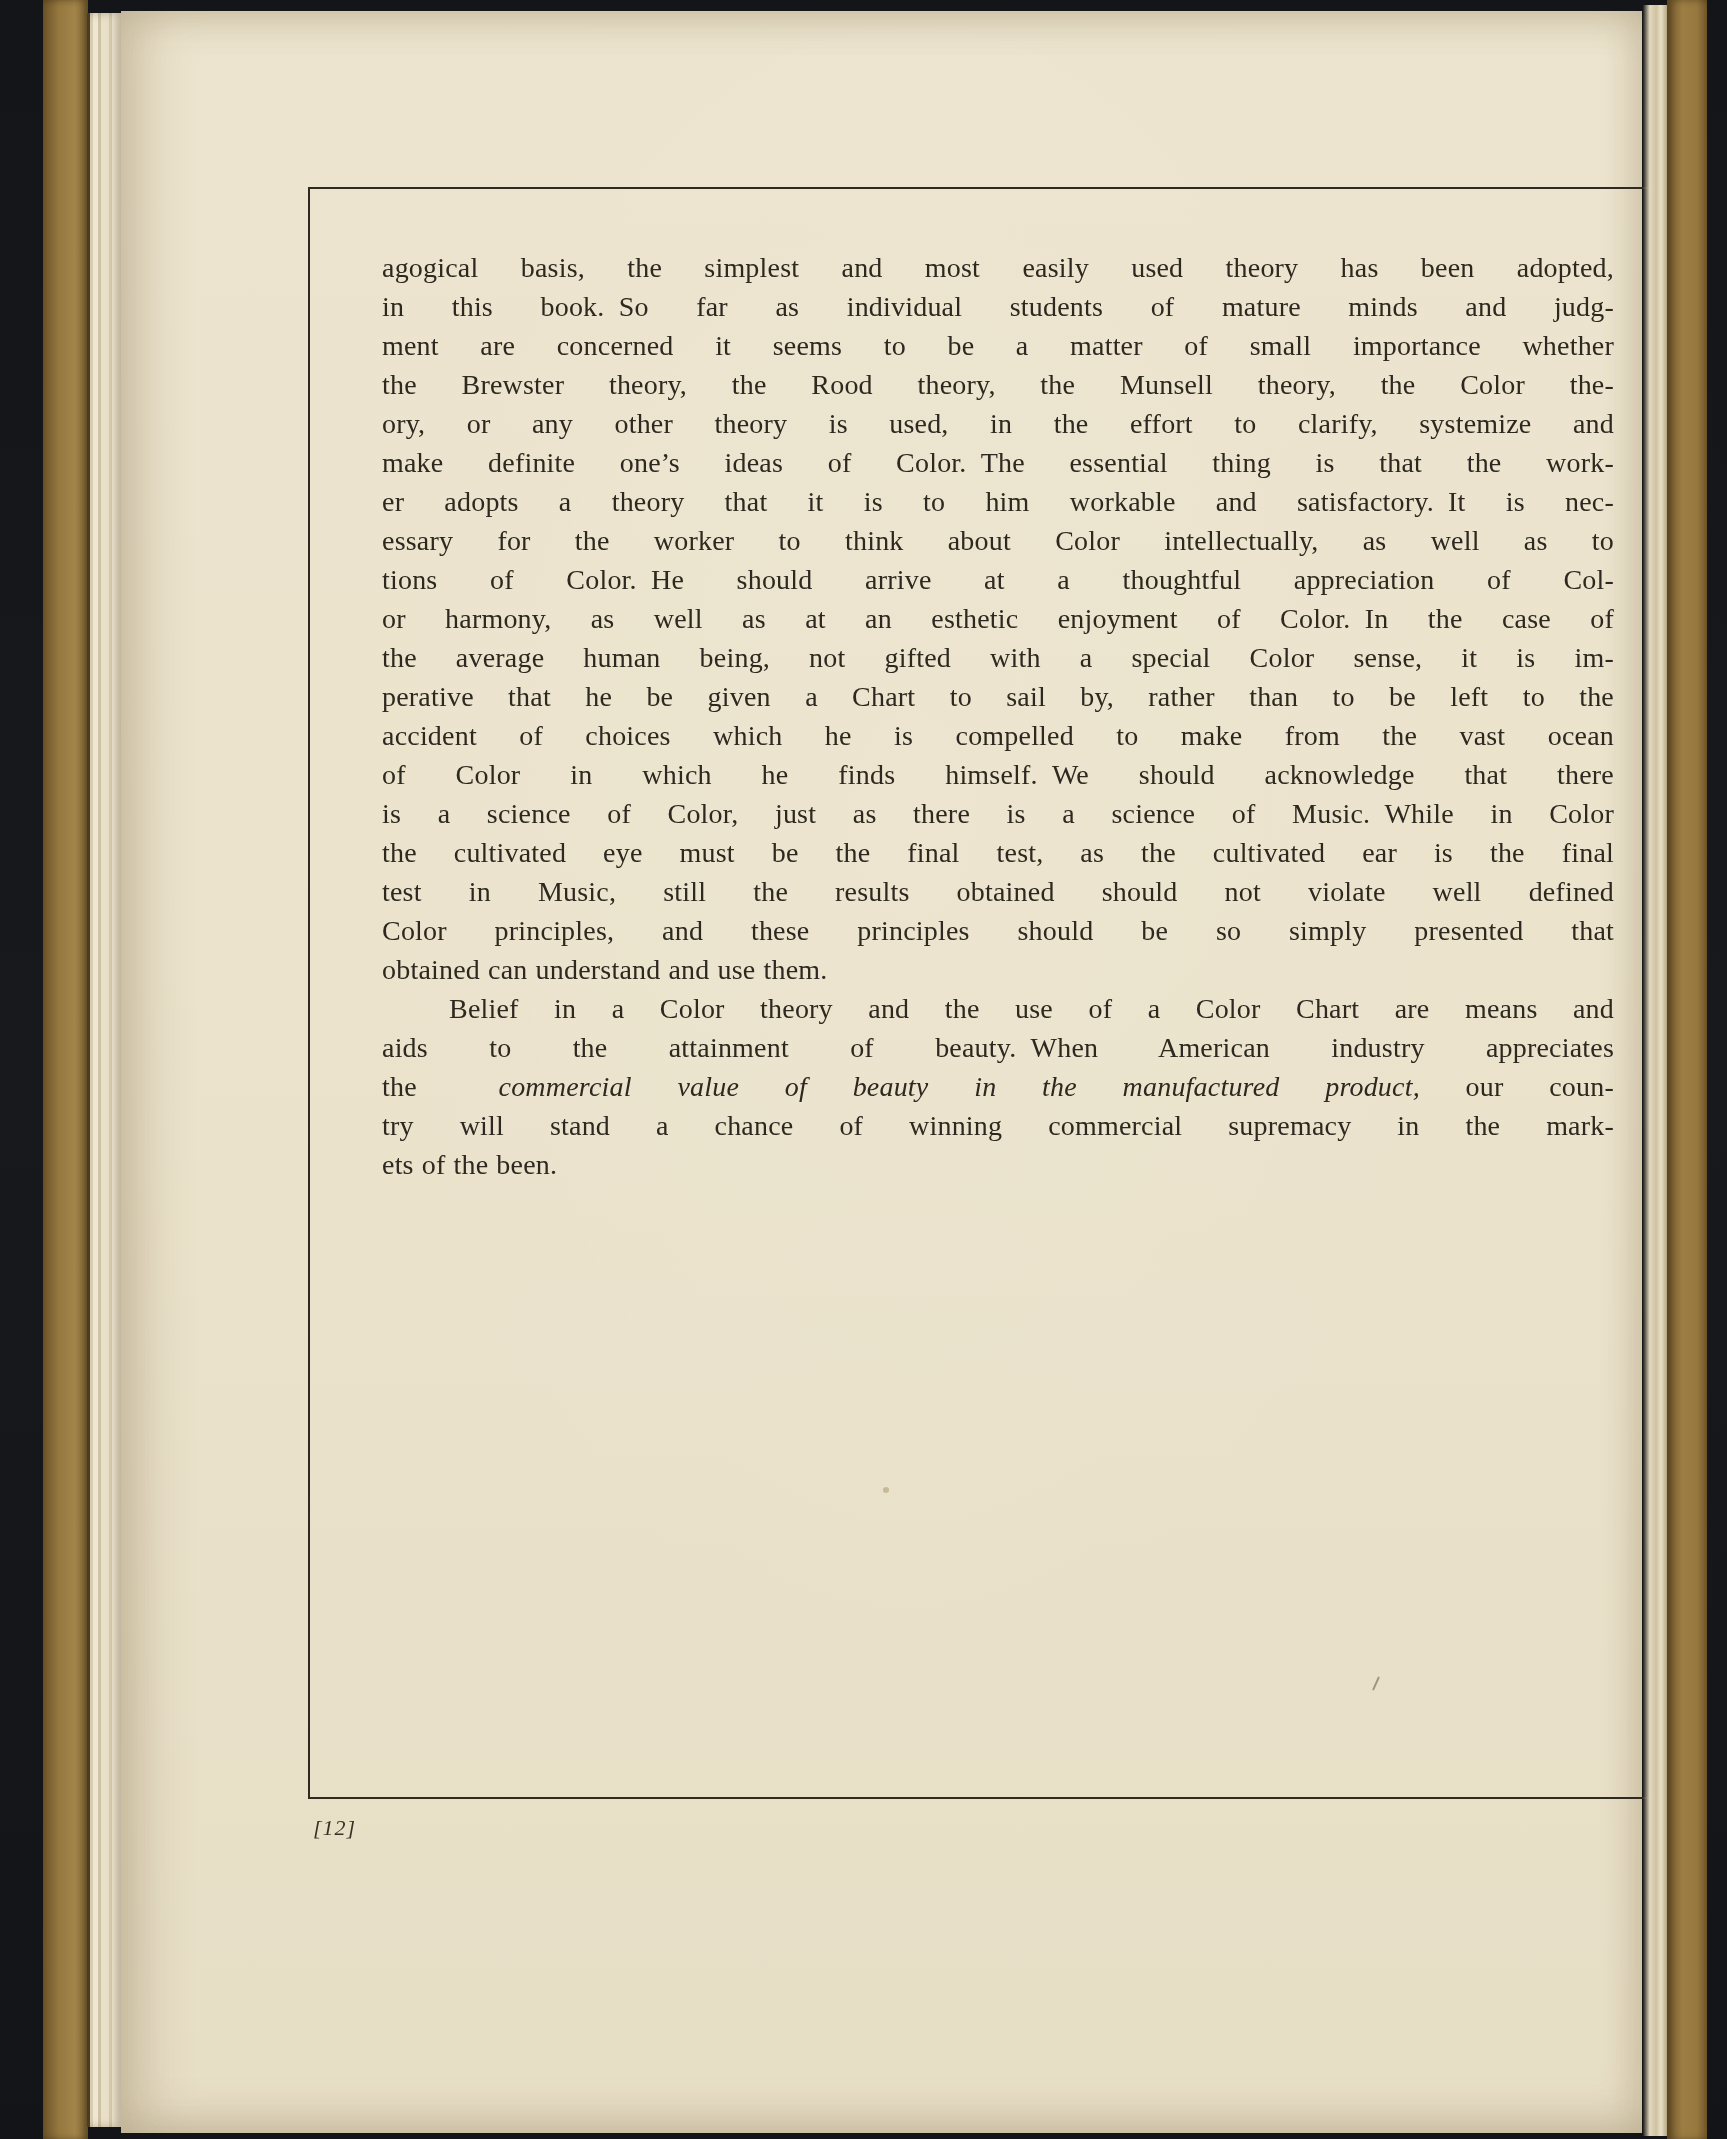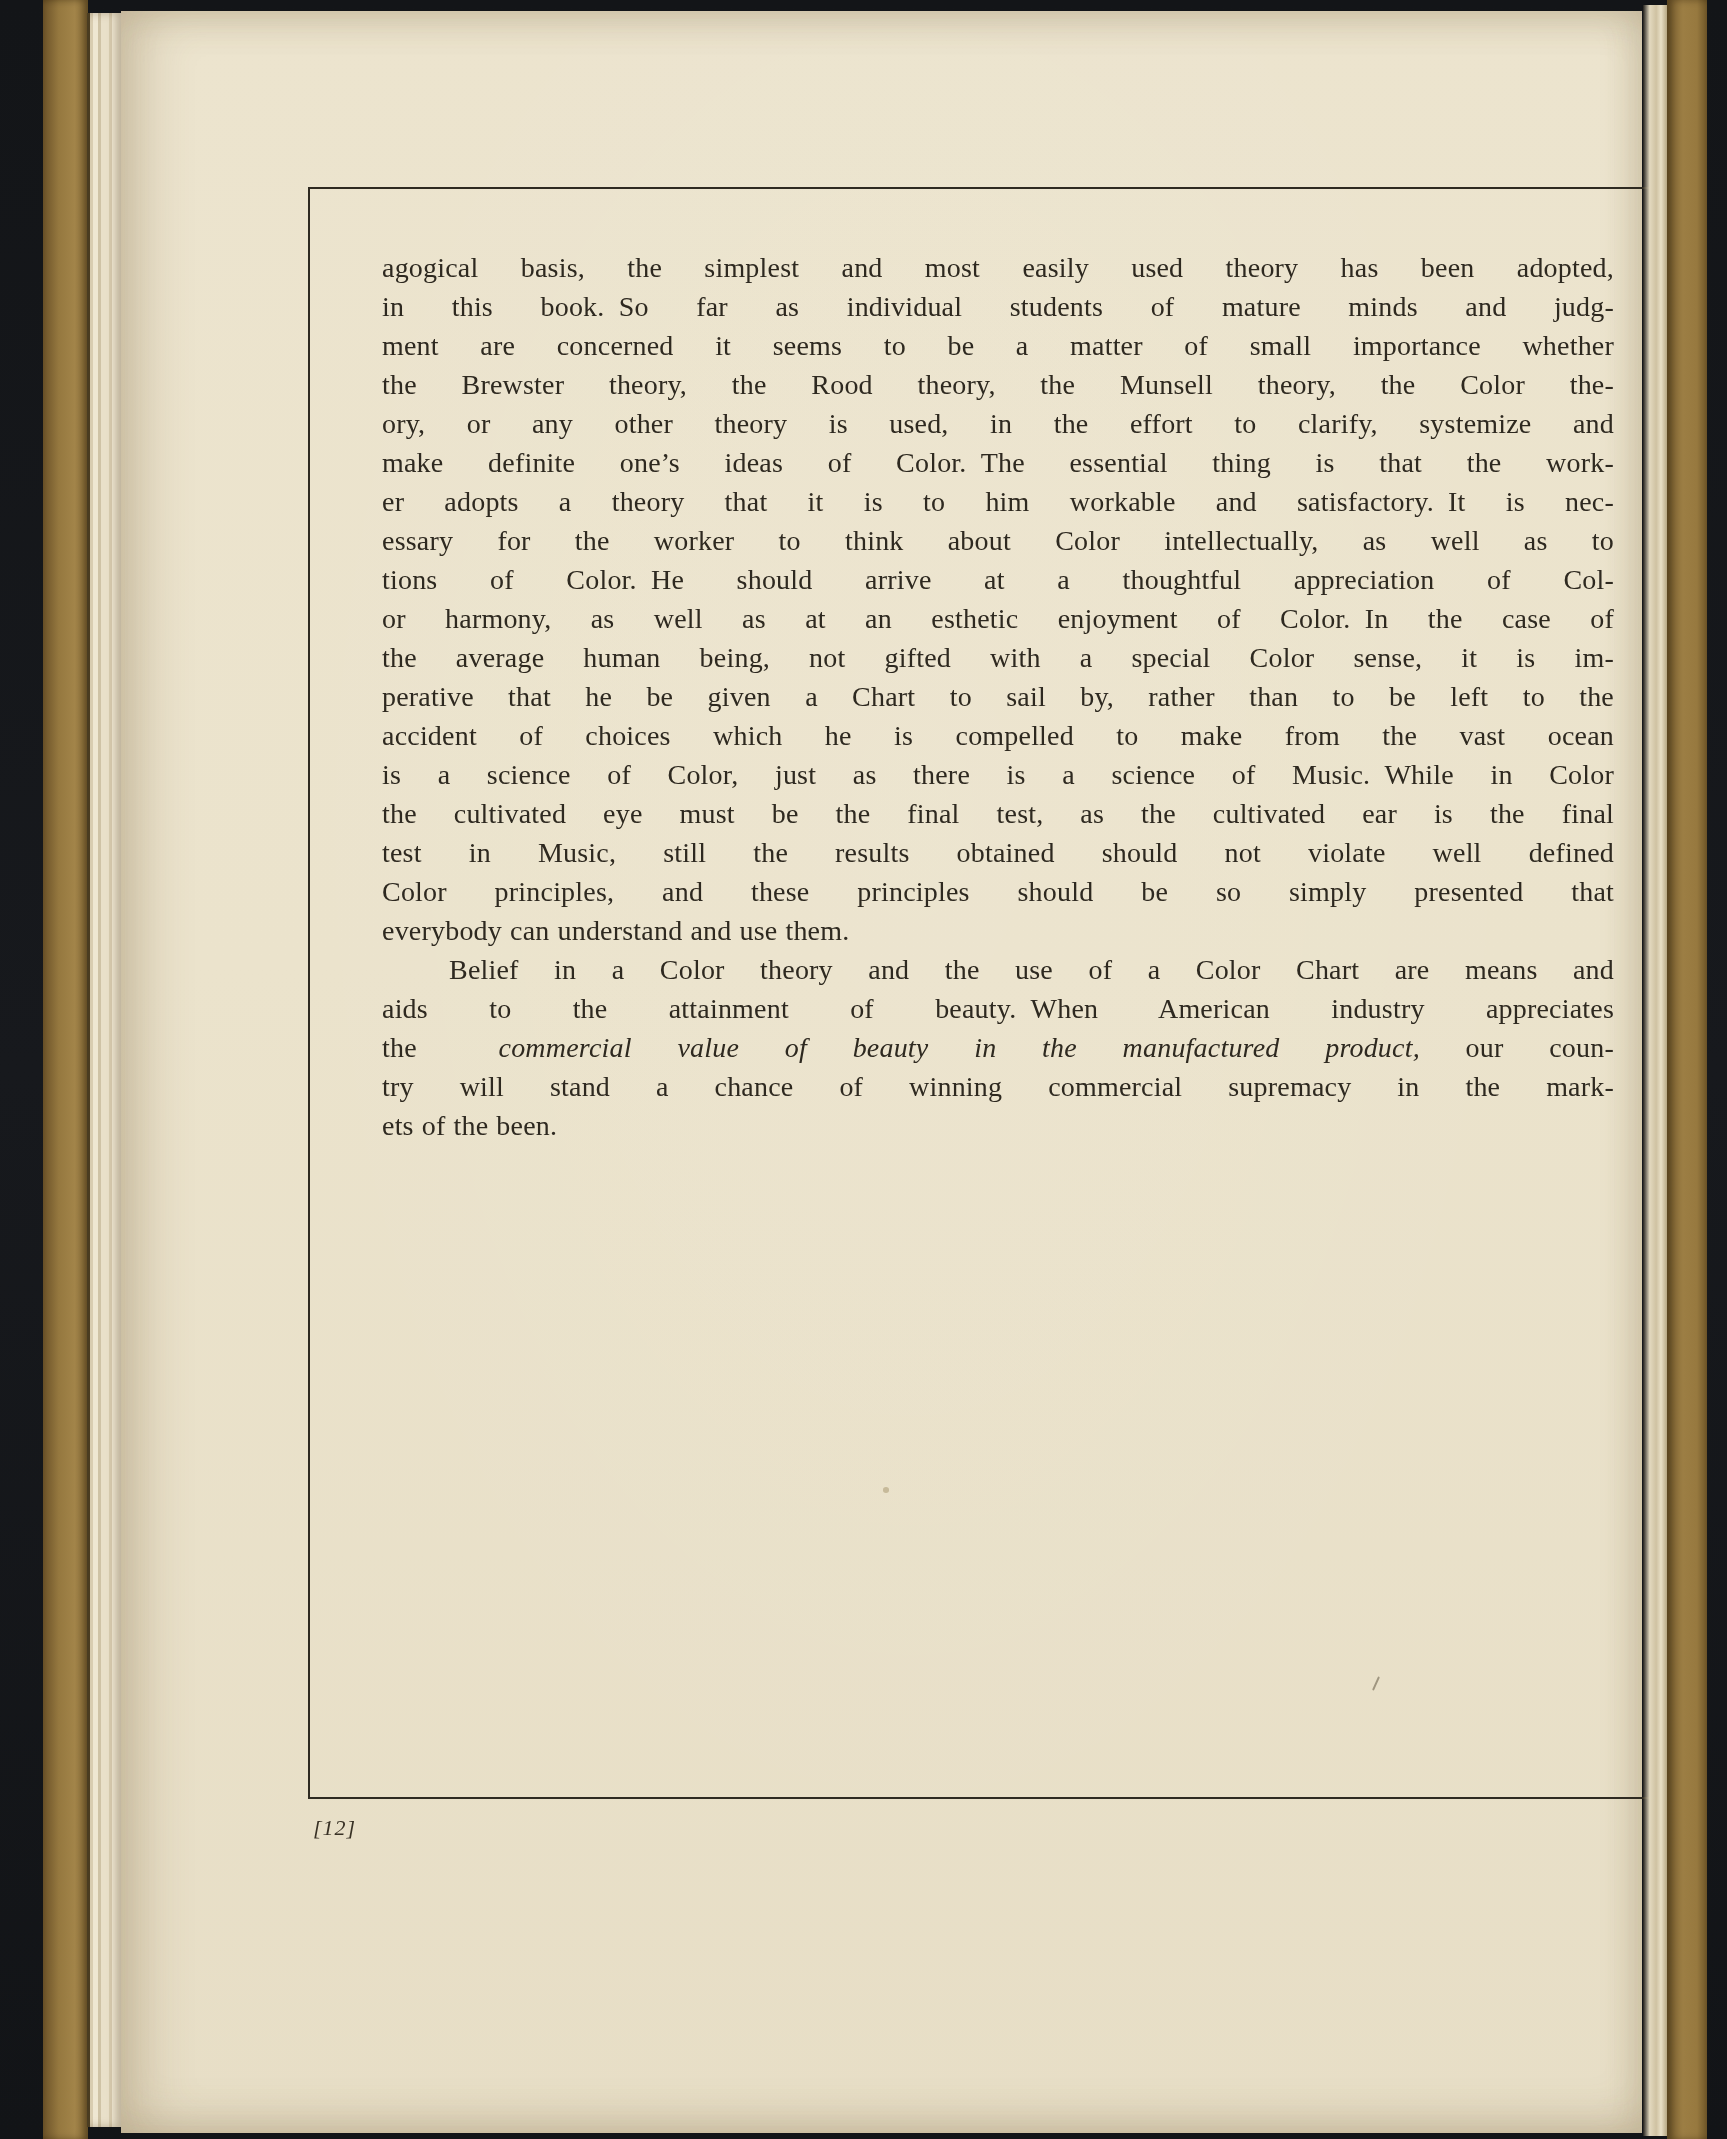--- a/index.html
+++ b/index.html
@@ -158,25 +158,26 @@
           <div class="line"><span>the Brewster theory, the Rood theory, the Munsell theory, the Color the-</span></div>
           <div class="line"><span>ory, or any other theory is used, in the effort to clarify, systemize and</span></div>
           <div class="line"><span>make definite one’s ideas of Color. The essential thing is that the work-</span></div>
           <div class="line"><span>er adopts a theory that it is to him workable and satisfactory. It is nec-</span></div>
           <div class="line"><span>essary for the worker to think about Color intellectually, as well as to</span></div>
           <div class="line"><span>tions of Color. He should arrive at a thoughtful appreciation of Col-</span></div>
           <div class="line"><span>or harmony, as well as at an esthetic enjoyment of Color. In the case of</span></div>
           <div class="line"><span>the average human being, not gifted with a special Color sense, it is im-</span></div>
           <div class="line"><span>perative that he be given a Chart to sail by, rather than to be left to the</span></div>
           <div class="line"><span>accident of choices which he is compelled to make from the vast ocean</span></div>
+          <div class="line"><span>of Color in which he finds himself. We should acknowledge that there</span></div>
           <div class="line"><span>is a science of Color, just as there is a science of Music. While in Color</span></div>
           <div class="line"><span>the cultivated eye must be the final test, as the cultivated ear is the final</span></div>
           <div class="line"><span>test in Music, still the results obtained should not violate well defined</span></div>
           <div class="line"><span>Color principles, and these principles should be so simply presented that</span></div>
-          <div class="line last"><span>everybody can understand and use them.</span></div>
+          <div class="line last"><span>obtained can understand and use them.</span></div>
         </div>
         <div class="paragraph">
           <div class="line indent"><span>Belief in a Color theory and the use of a Color Chart are means and</span></div>
           <div class="line"><span>aids to the attainment of beauty. When American industry appreciates</span></div>
           <div class="line"><span>the </span><span class="italic">commercial value of beauty in the manufactured product,</span><span> our coun-</span></div>
           <div class="line"><span>try will stand a chance of winning commercial supremacy in the mark-</span></div>
           <div class="line last"><span>ets of the been.</span></div>
         </div>
       </div>
   </div>

